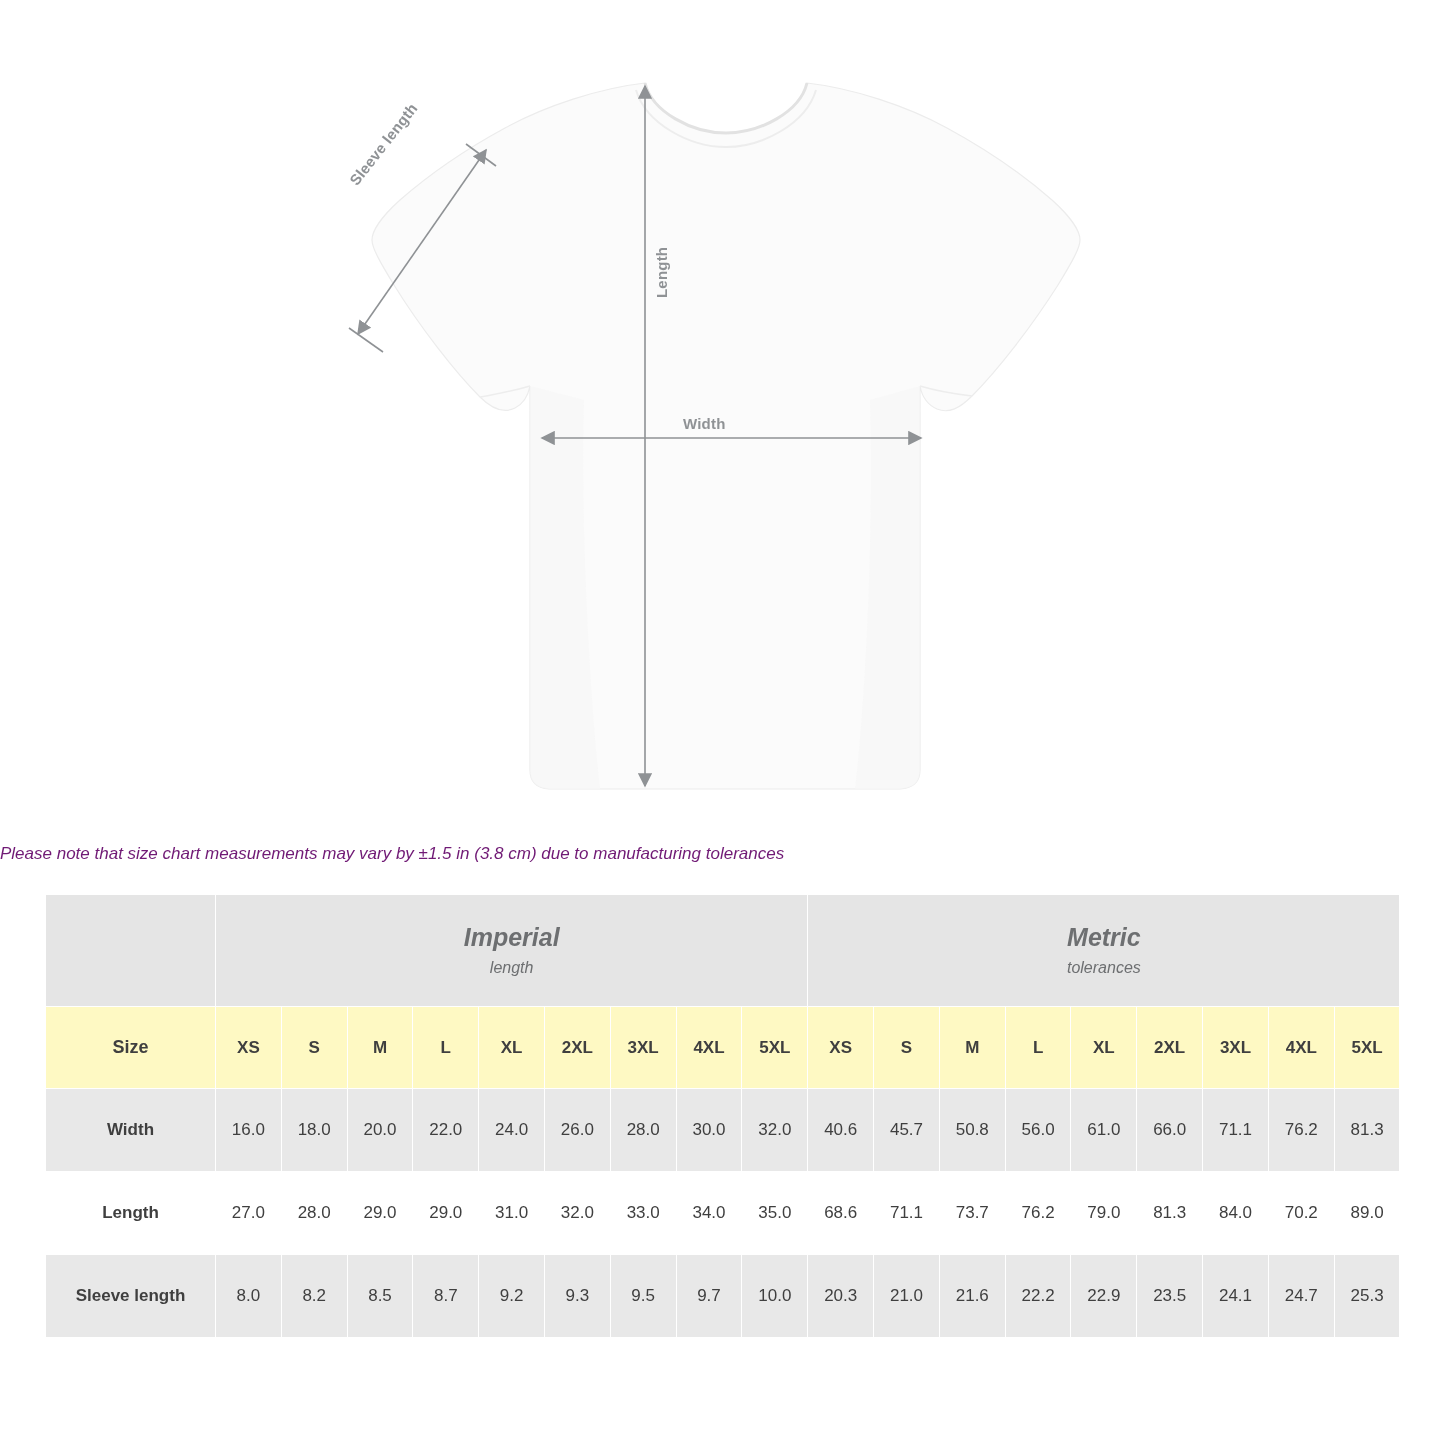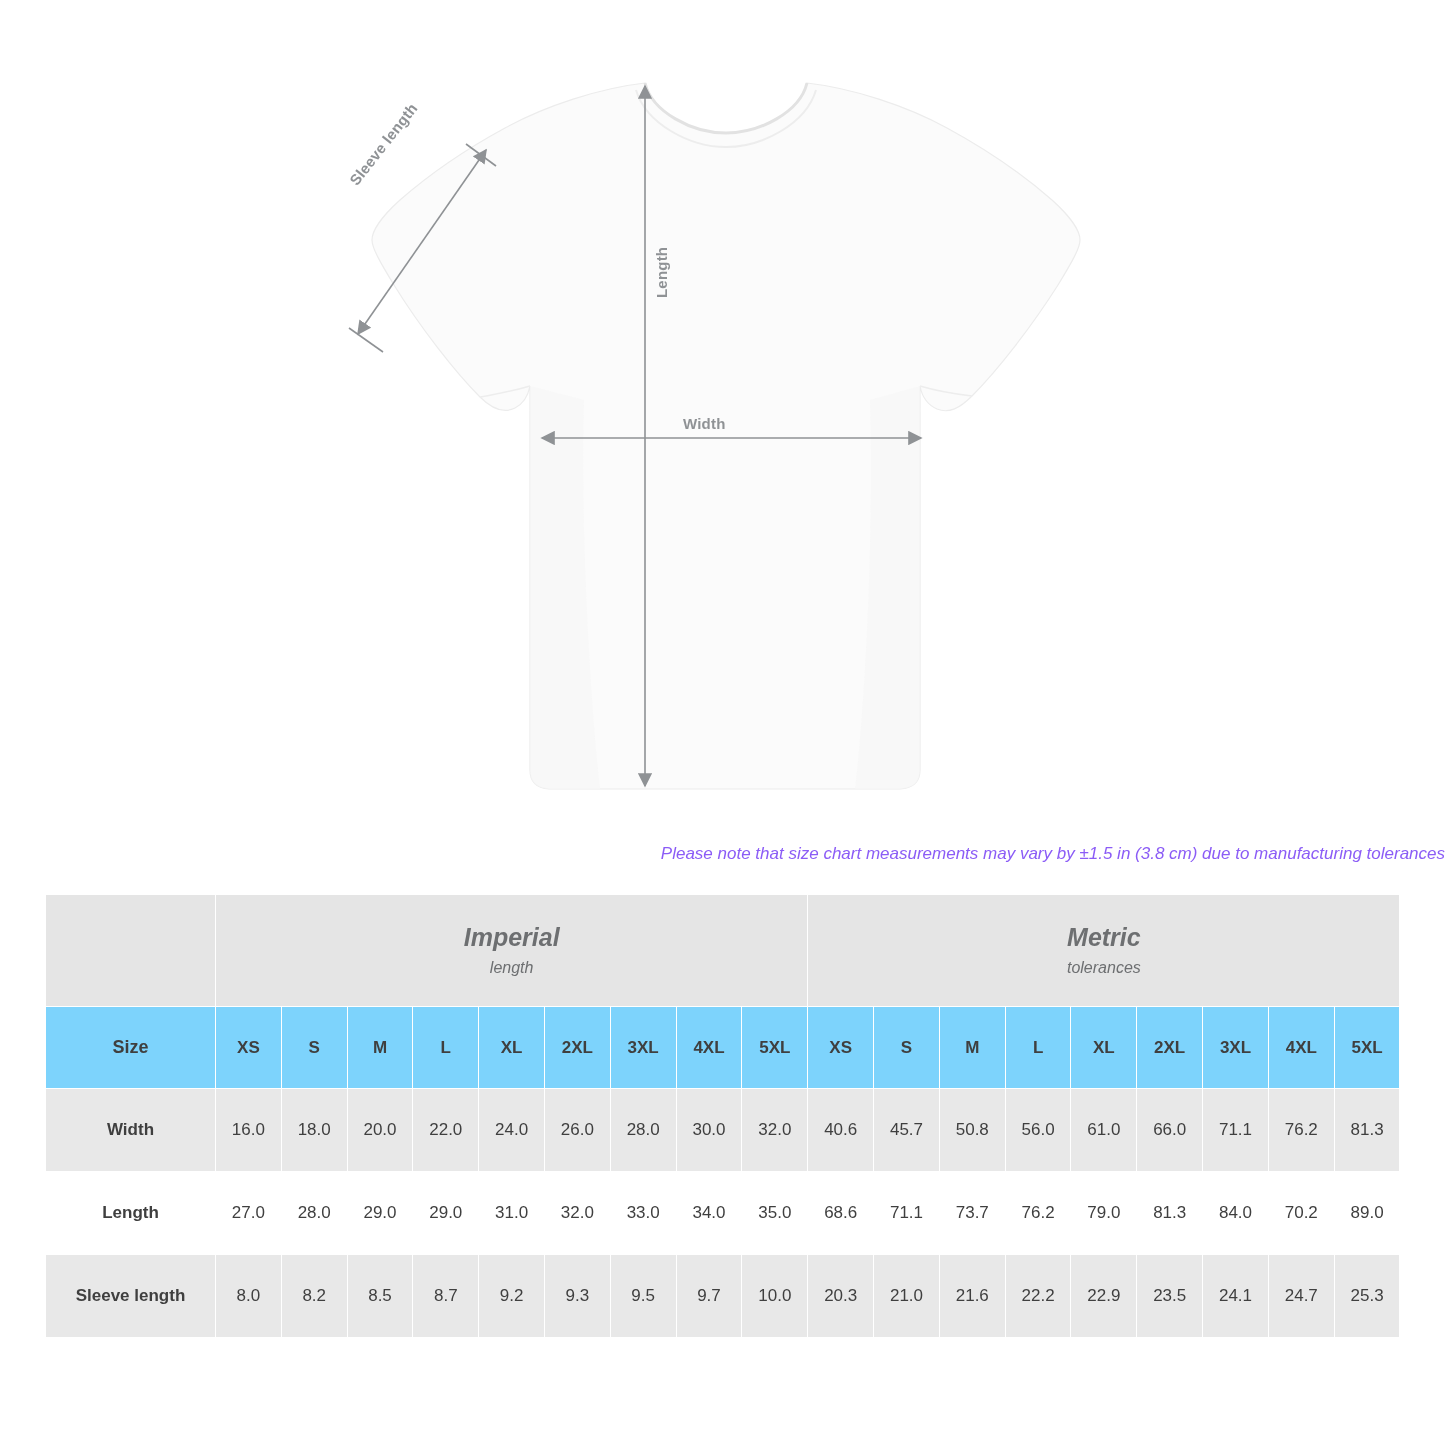--- a/index.html
+++ b/index.html
@@ -60,24 +60,24 @@
   .title {
     text-align: center;
     font-size: 31px;
     font-weight: bold;
     color: #3a3a3a;
     margin: 0;
     padding-top: 18px;
     letter-spacing: 0.2px;
   }
   .subtitle {
-    text-align: right;
+    text-align: left;
     font-size: 17px;
     font-style: italic;
-    color: #8b5cf6;
+    color: #701a75;
     margin: 14px 0 0 0;
   }
 
   
   .table-wrap {
     margin-top: 30px;
     padding: 0 45px;
     box-sizing: border-box;
   }
   table.size-chart {
@@ -107,21 +107,21 @@
   .unit-head .unit-sub {
     font-size: 16px;
     font-style: italic;
     color: #6d6f71;
     padding-top: 8px;
   }
   .row-head {
     height: 82px;
   }
   .row-head td {
-    background: #7dd3fc;
+    background: #fef9c3;
     font-weight: bold;
     font-size: 18px;
   }
   .row-head td.label-cell {
     font-weight: bold;
     font-size: 18px;
   }
   tr.data-row td {
     height: 82px;
   }

